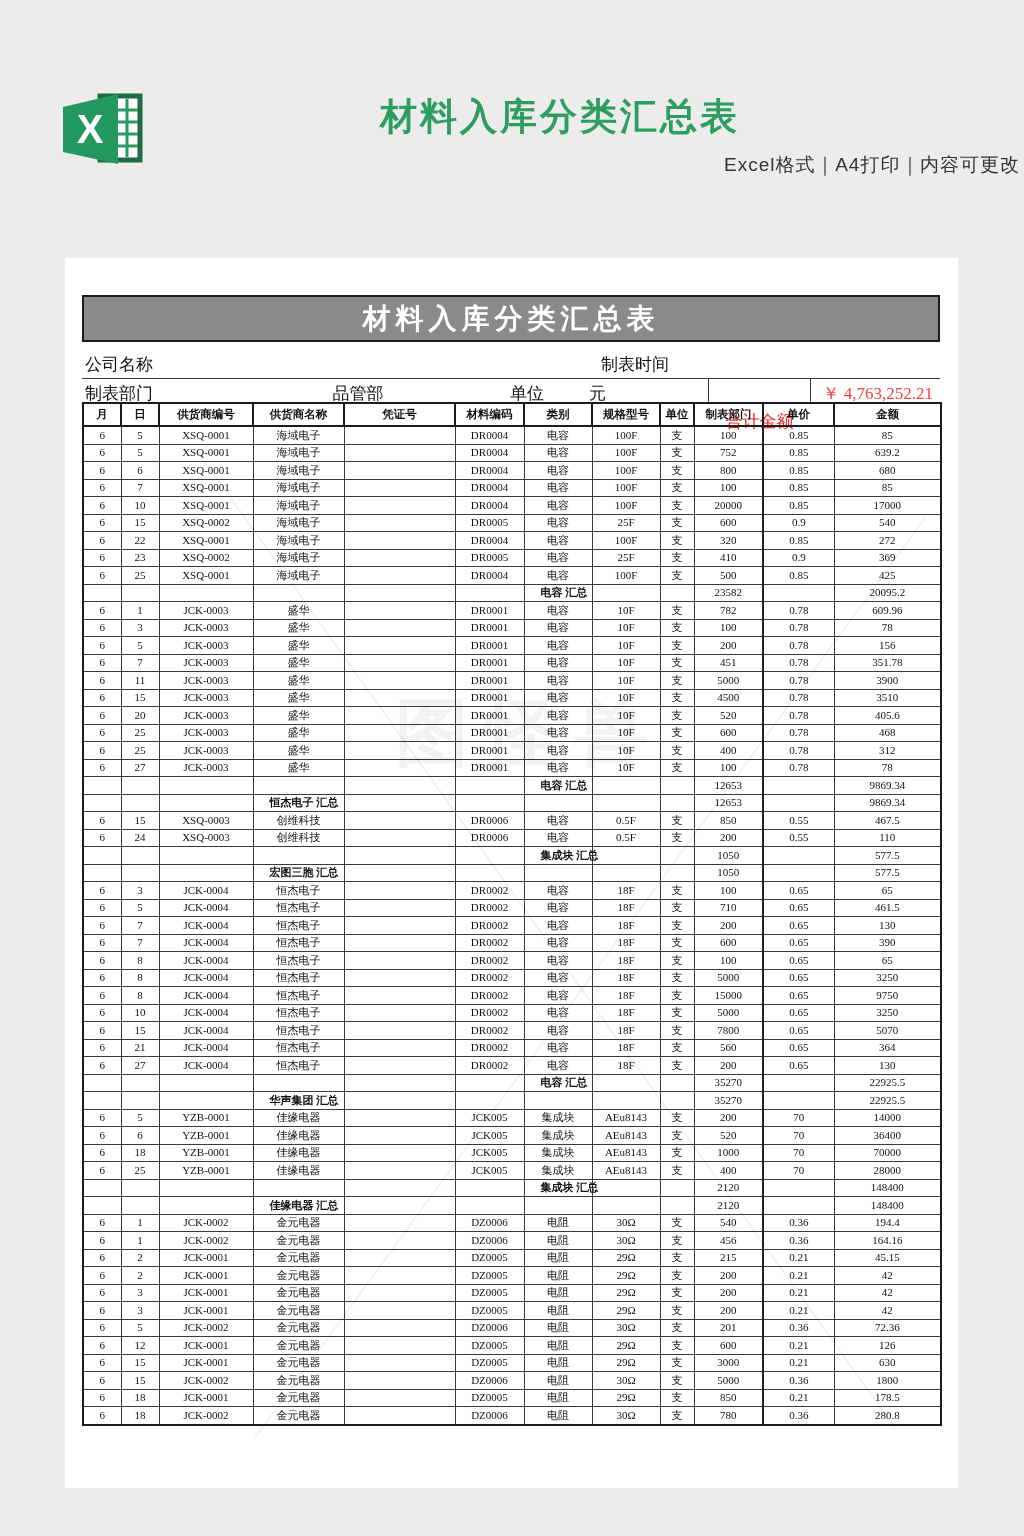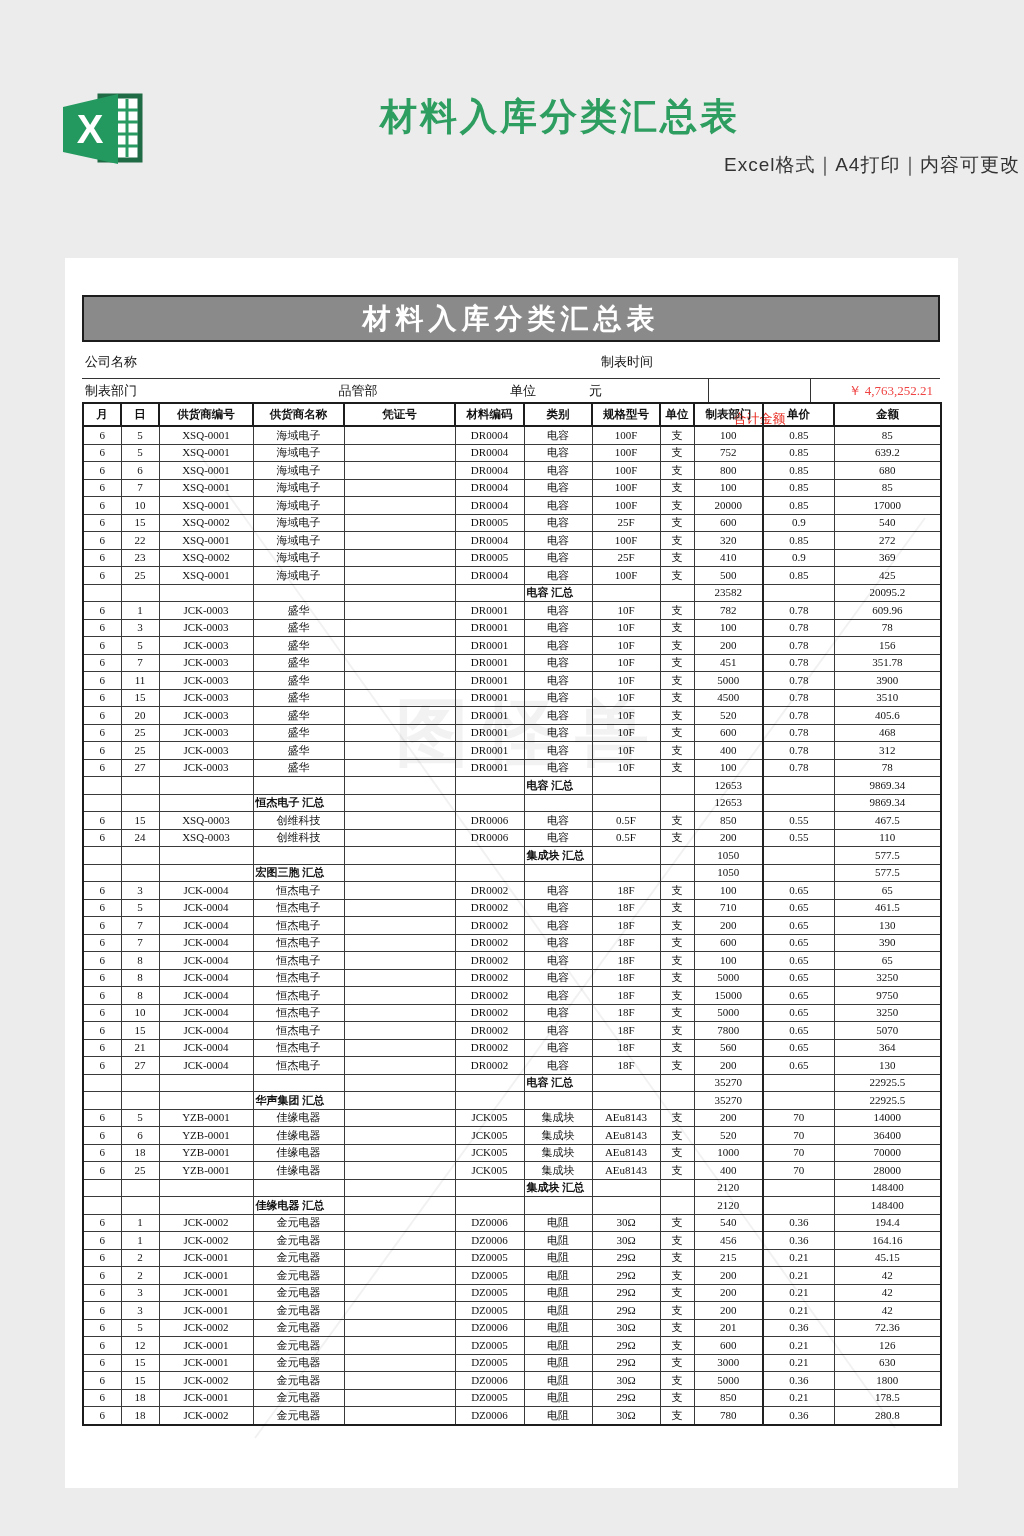--- a/index.html
+++ b/index.html
@@ -22,21 +22,21 @@
     font-size:19px;color:#333;letter-spacing:1px;
   }
   
   .panel{position:absolute;left:65px;top:258px;width:893px;height:1230px;background:#fff;}
   .titlebar{
     position:absolute;left:17px;top:37px;width:854px;height:43px;
     background:#8a8a8a;border:2px solid #1c1c1c;
     color:#fff;text-align:center;line-height:43px;
     font-size:28px;font-weight:bold;letter-spacing:5px;
   }
-  .ilabel{position:absolute;font-size:13px;color:#111;white-space:nowrap;}
+  .ilabel{position:absolute;font-size:17px;color:#111;white-space:nowrap;}
   .l-company{left:20px;top:95px;}
   .l-date{left:536px;top:95px;}
   .div1{position:absolute;left:17px;top:120px;width:858px;height:1px;background:#333;}
   .l-dept{left:20px;top:124px;}
   .l-deptval{left:250px;top:124px;width:86px;text-align:center;}
   .l-unit{left:445px;top:124px;}
   .l-unitval{left:524px;top:124px;}
   .vline{position:absolute;top:121px;width:1px;height:23px;background:#333;}
   .vl1{left:643px;} .vl2{left:745px;}
   .l-total{left:644px;top:124px;width:101px;text-align:center;font-weight:normal;color:#e8251a;margin-top:28px;}
@@ -52,21 +52,21 @@
     border:2px solid #1c1c1c;height:21px;
     font-size:11.5px;font-weight:bold;text-align:center;padding:0;
     white-space:nowrap;overflow:hidden;
   }
   table.grid td{
     border:1px solid #3a3a3a;height:16.5px;padding:0;
     text-align:center;white-space:nowrap;overflow:hidden;
   }
   table.grid td.pricecol{border-left:2px solid #222;}
   table.grid td.sumlab{
-    text-align:left;font-weight:bold;padding-left:2px;overflow:visible;
+    text-align:left;font-weight:bold;padding-left:16px;overflow:visible;
   }
   
   .wmark{position:absolute;left:0;top:0;width:893px;height:1230px;pointer-events:none;}
 </style>
 </head>
 <body>
 
 <div class="hero-icon">
   <svg width="82" height="76" viewBox="0 0 82 76">
     <rect x="37" y="6" width="40" height="64" fill="#ffffff" stroke="#1f6b45" stroke-width="5"></rect>

